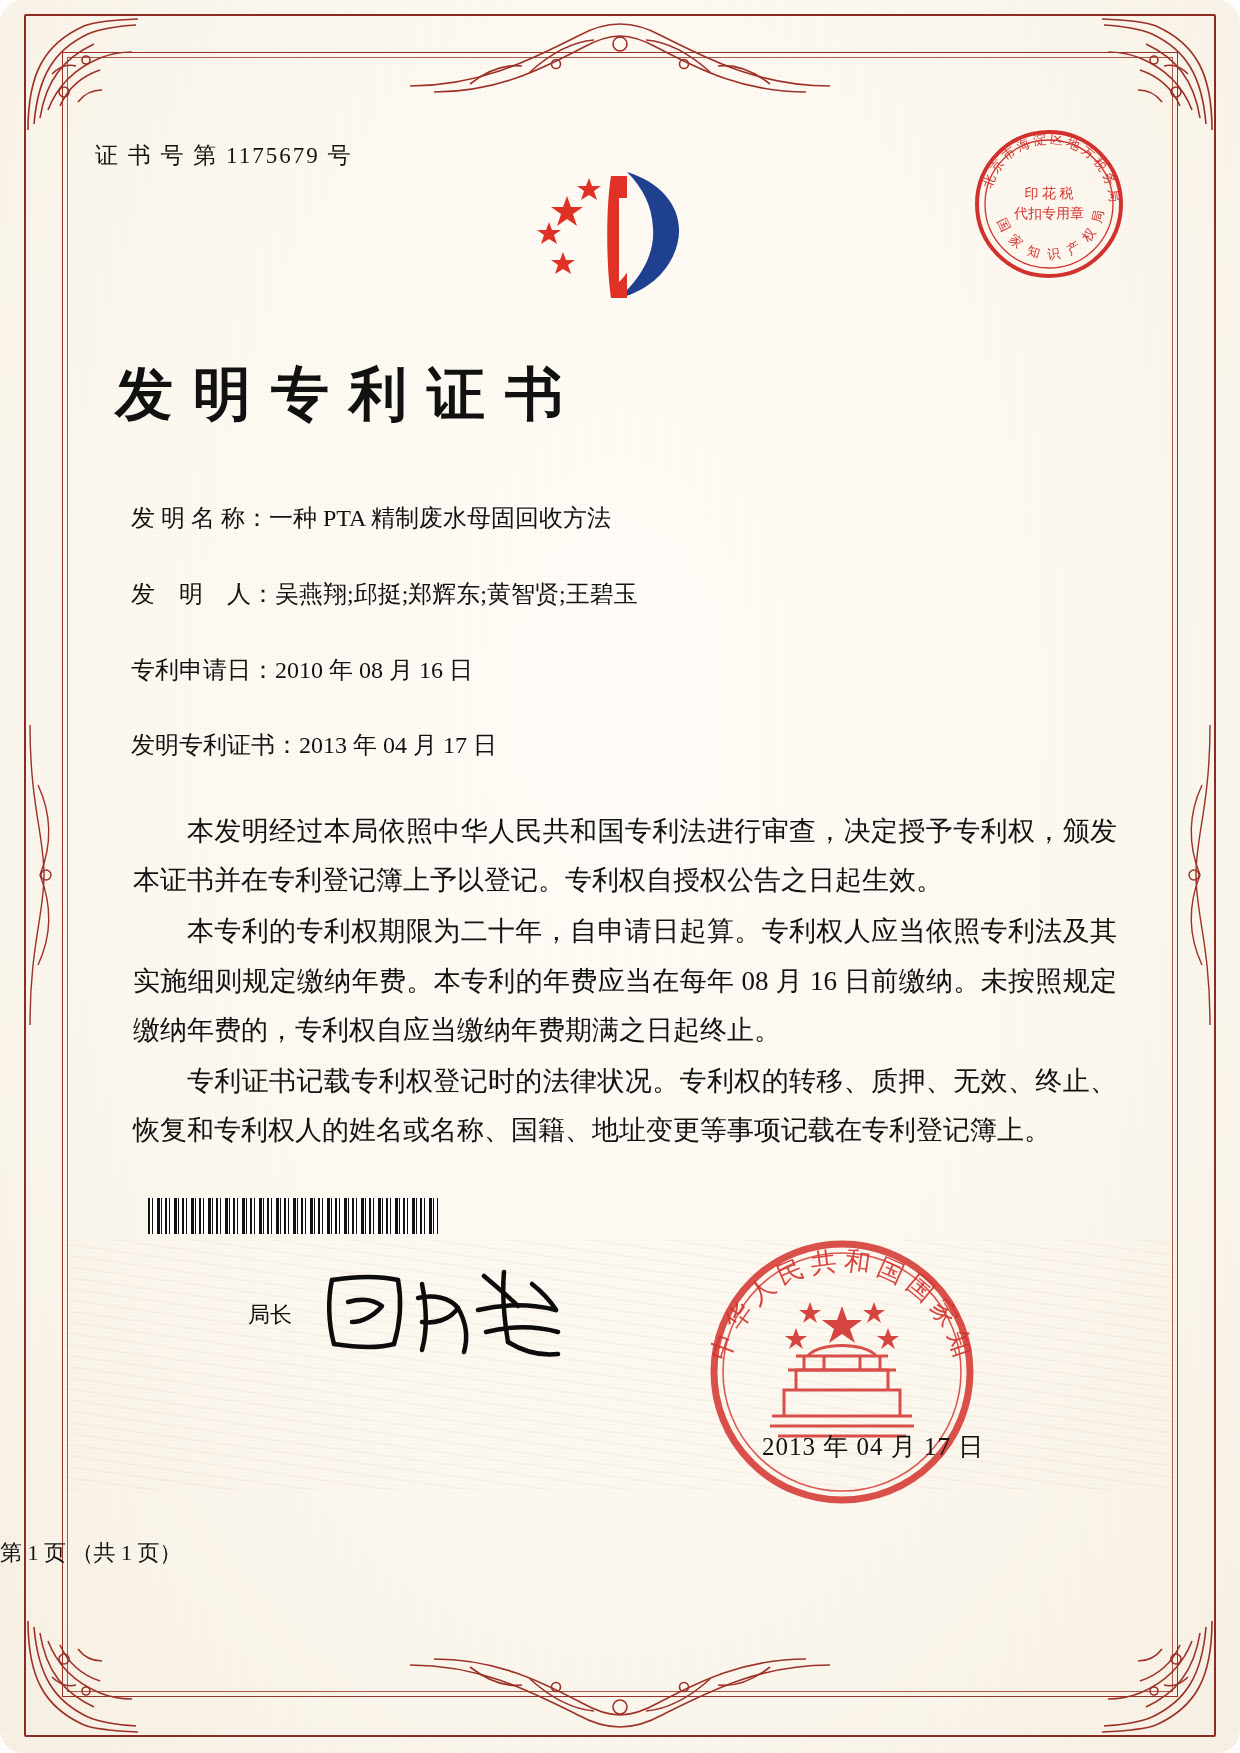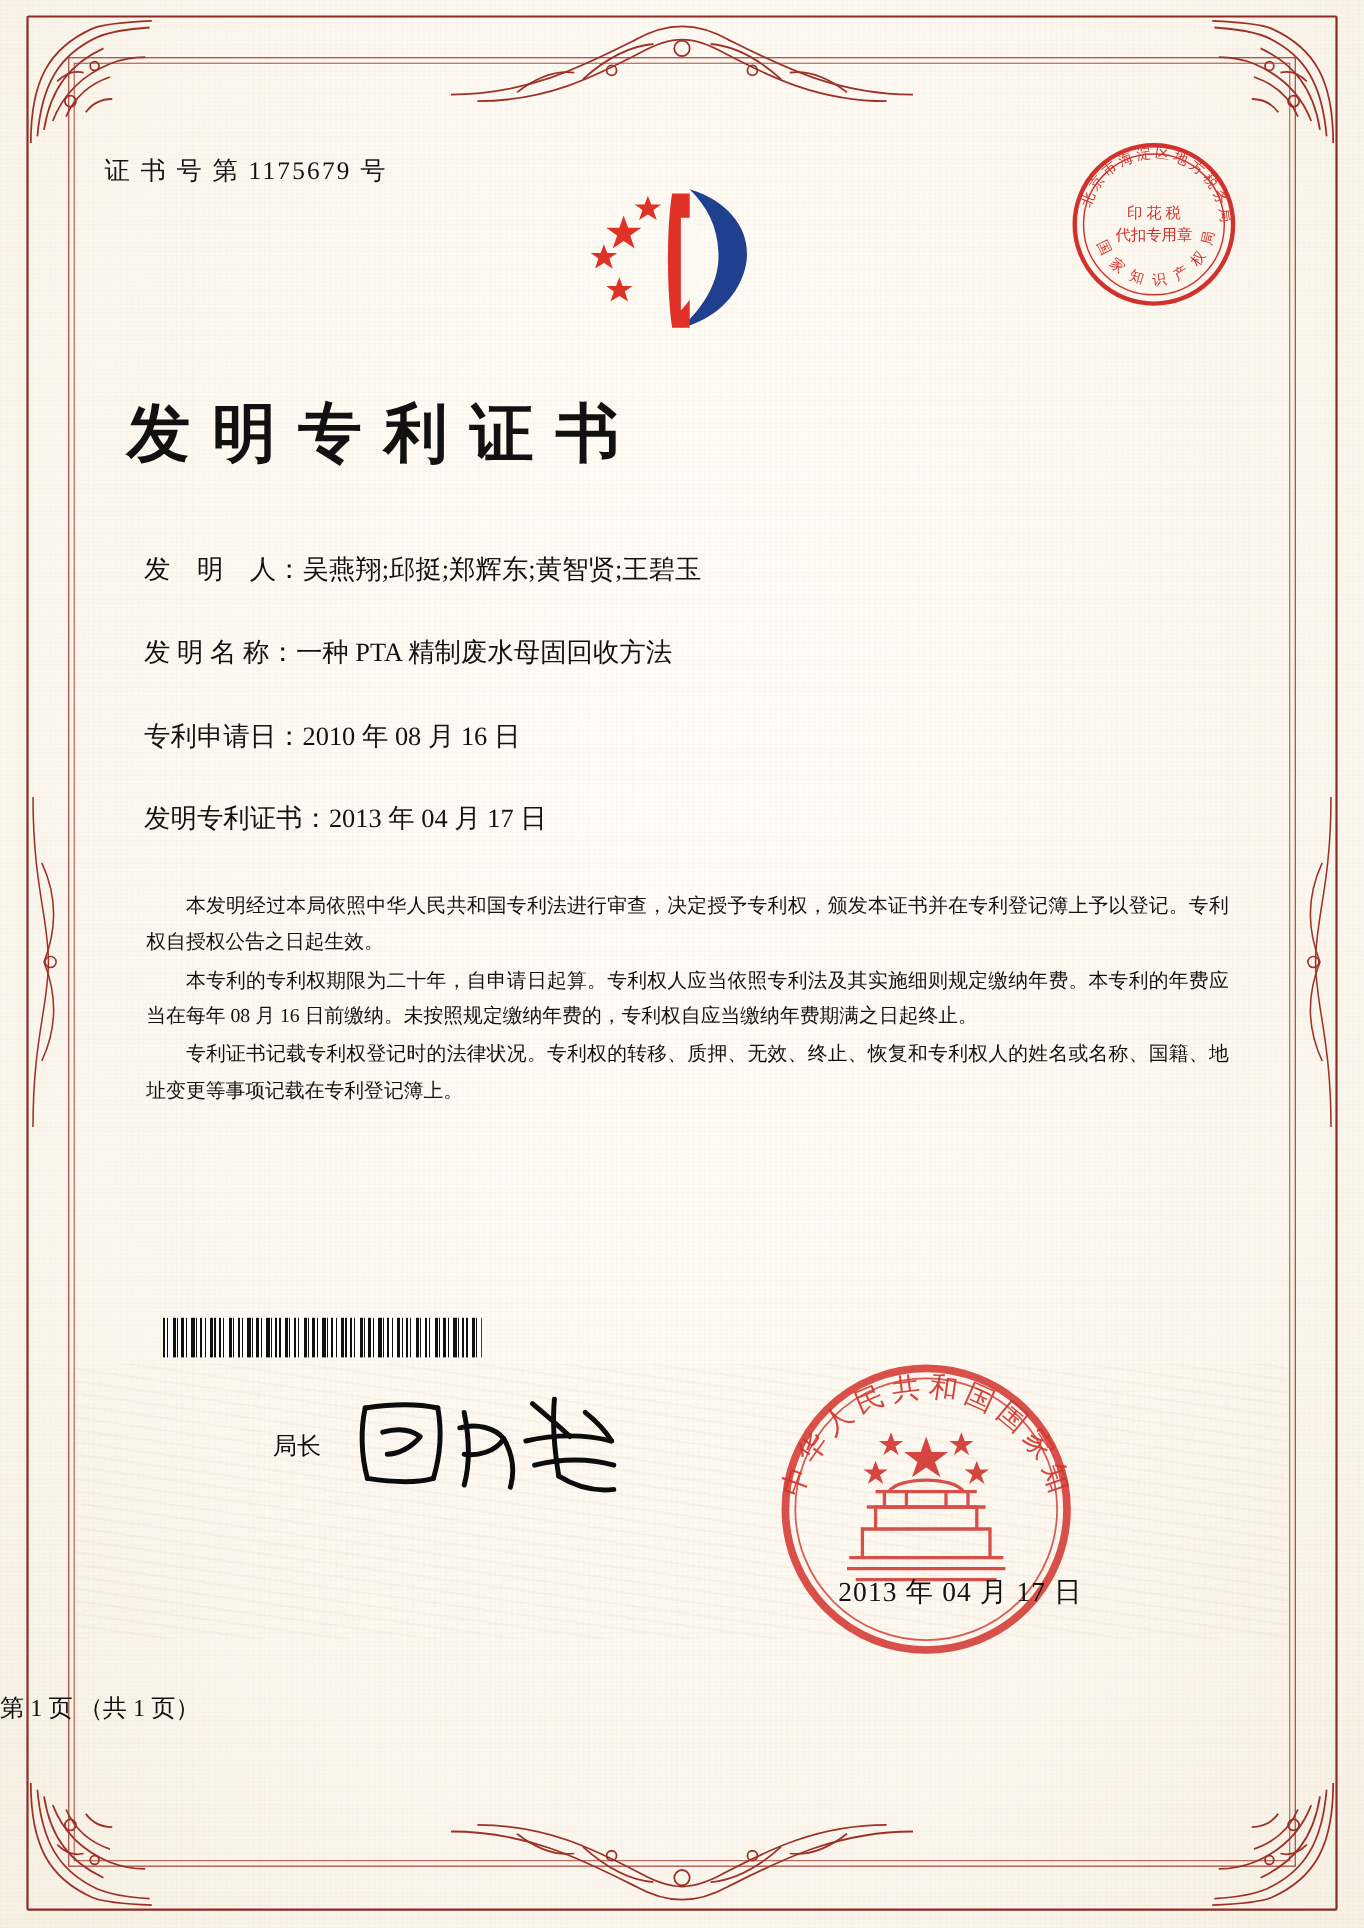--- a/index.html
+++ b/index.html
@@ -15,20 +15,21 @@
     overflow: hidden;
   }
 
   
   .page {
     position: relative;
     width: 1240px;
     height: 1753px;
     background:
       radial-gradient(ellipse at 50% 40%, #fffdf8 0%, #fdf9f1 55%, #f7f0e4 100%);
+    border-radius: 23px;
   }
   .paper-tex {
     position: absolute;
     inset: 0;
     background-image:
       repeating-linear-gradient(0deg, rgba(170,140,90,0.030) 0px, rgba(170,140,90,0.030) 1px, rgba(0,0,0,0) 1px, rgba(0,0,0,0) 4px),
       repeating-linear-gradient(90deg, rgba(170,140,90,0.025) 0px, rgba(170,140,90,0.025) 1px, rgba(0,0,0,0) 1px, rgba(0,0,0,0) 5px);
     pointer-events: none;
   }
 
@@ -130,21 +131,21 @@
   }
   .field-value {
     white-space: pre;
     flex: 0 1 auto;
   }
 
   .body-text {
     margin-top: 8px;
     padding-left: 38px;
     padding-right: 28px;
-    font-size: 18px;
+    font-size: 27px;
     line-height: 1.82;
     color: #121212;
     text-align: justify;
   }
   .body-text p {
     margin: 0 0 2px 0;
     text-indent: 2em;
   }
 
   
@@ -370,26 +371,26 @@
           <polygon points="48,90 51,98 60,98 53,103 56,112 48,107 40,112 43,103 36,98 45,98"></polygon>
           <polygon points="74,16 77,24 86,24 79,29 82,38 74,33 66,38 69,29 62,24 71,24"></polygon>
         </g>
       </svg>
     </div>
 
     <div class="title">发明专利证书</div>
 
     <div class="fields">
       <div class="field-row">
+        <span class="field-label">发 明 名 称：</span>
+        <span class="field-value">一种 PTA 精制废水母固回收方法</span>
+      </div>
+      <div class="field-row">
         <span class="field-label">发　明　人：</span>
         <span class="field-value">吴燕翔;邱挺;郑辉东;黄智贤;王碧玉</span>
-      </div>
-      <div class="field-row">
-        <span class="field-label">发 明 名 称：</span>
-        <span class="field-value">一种 PTA 精制废水母固回收方法</span>
       </div>
       <div class="field-row">
         <span class="field-label">专利申请日：</span>
         <span class="field-value">2010 年 08 月 16 日</span>
       </div>
       <div class="field-row">
         <span class="field-label">发明专利证书：</span>
         <span class="field-value">2013 年 04 月 17 日</span>
       </div>
     </div>

